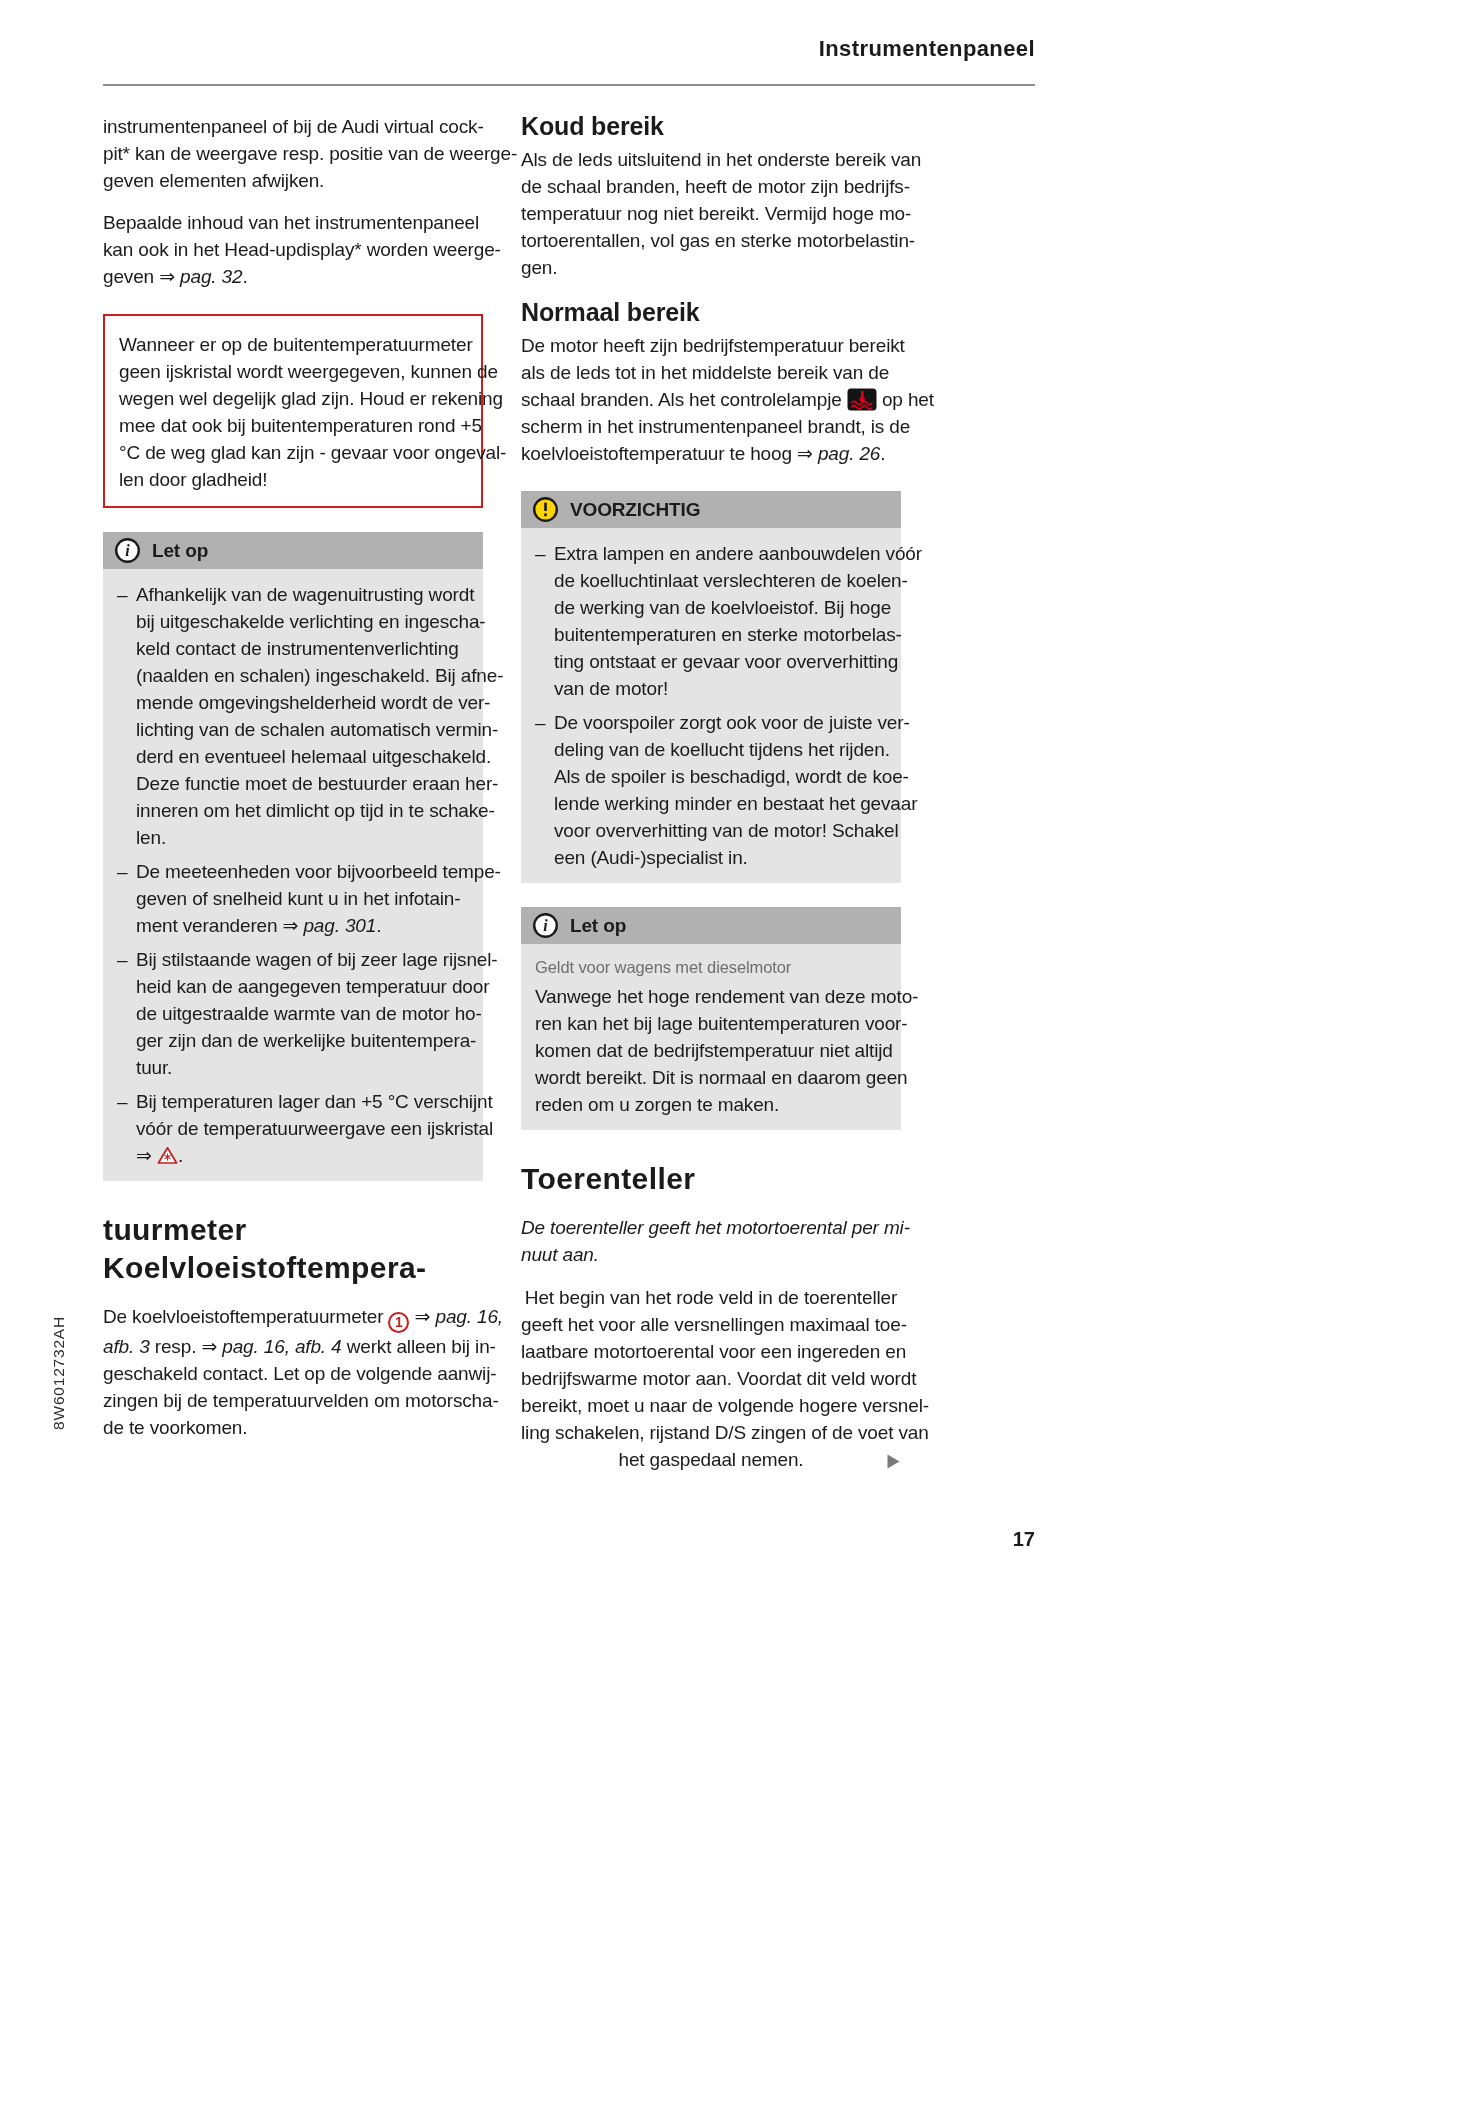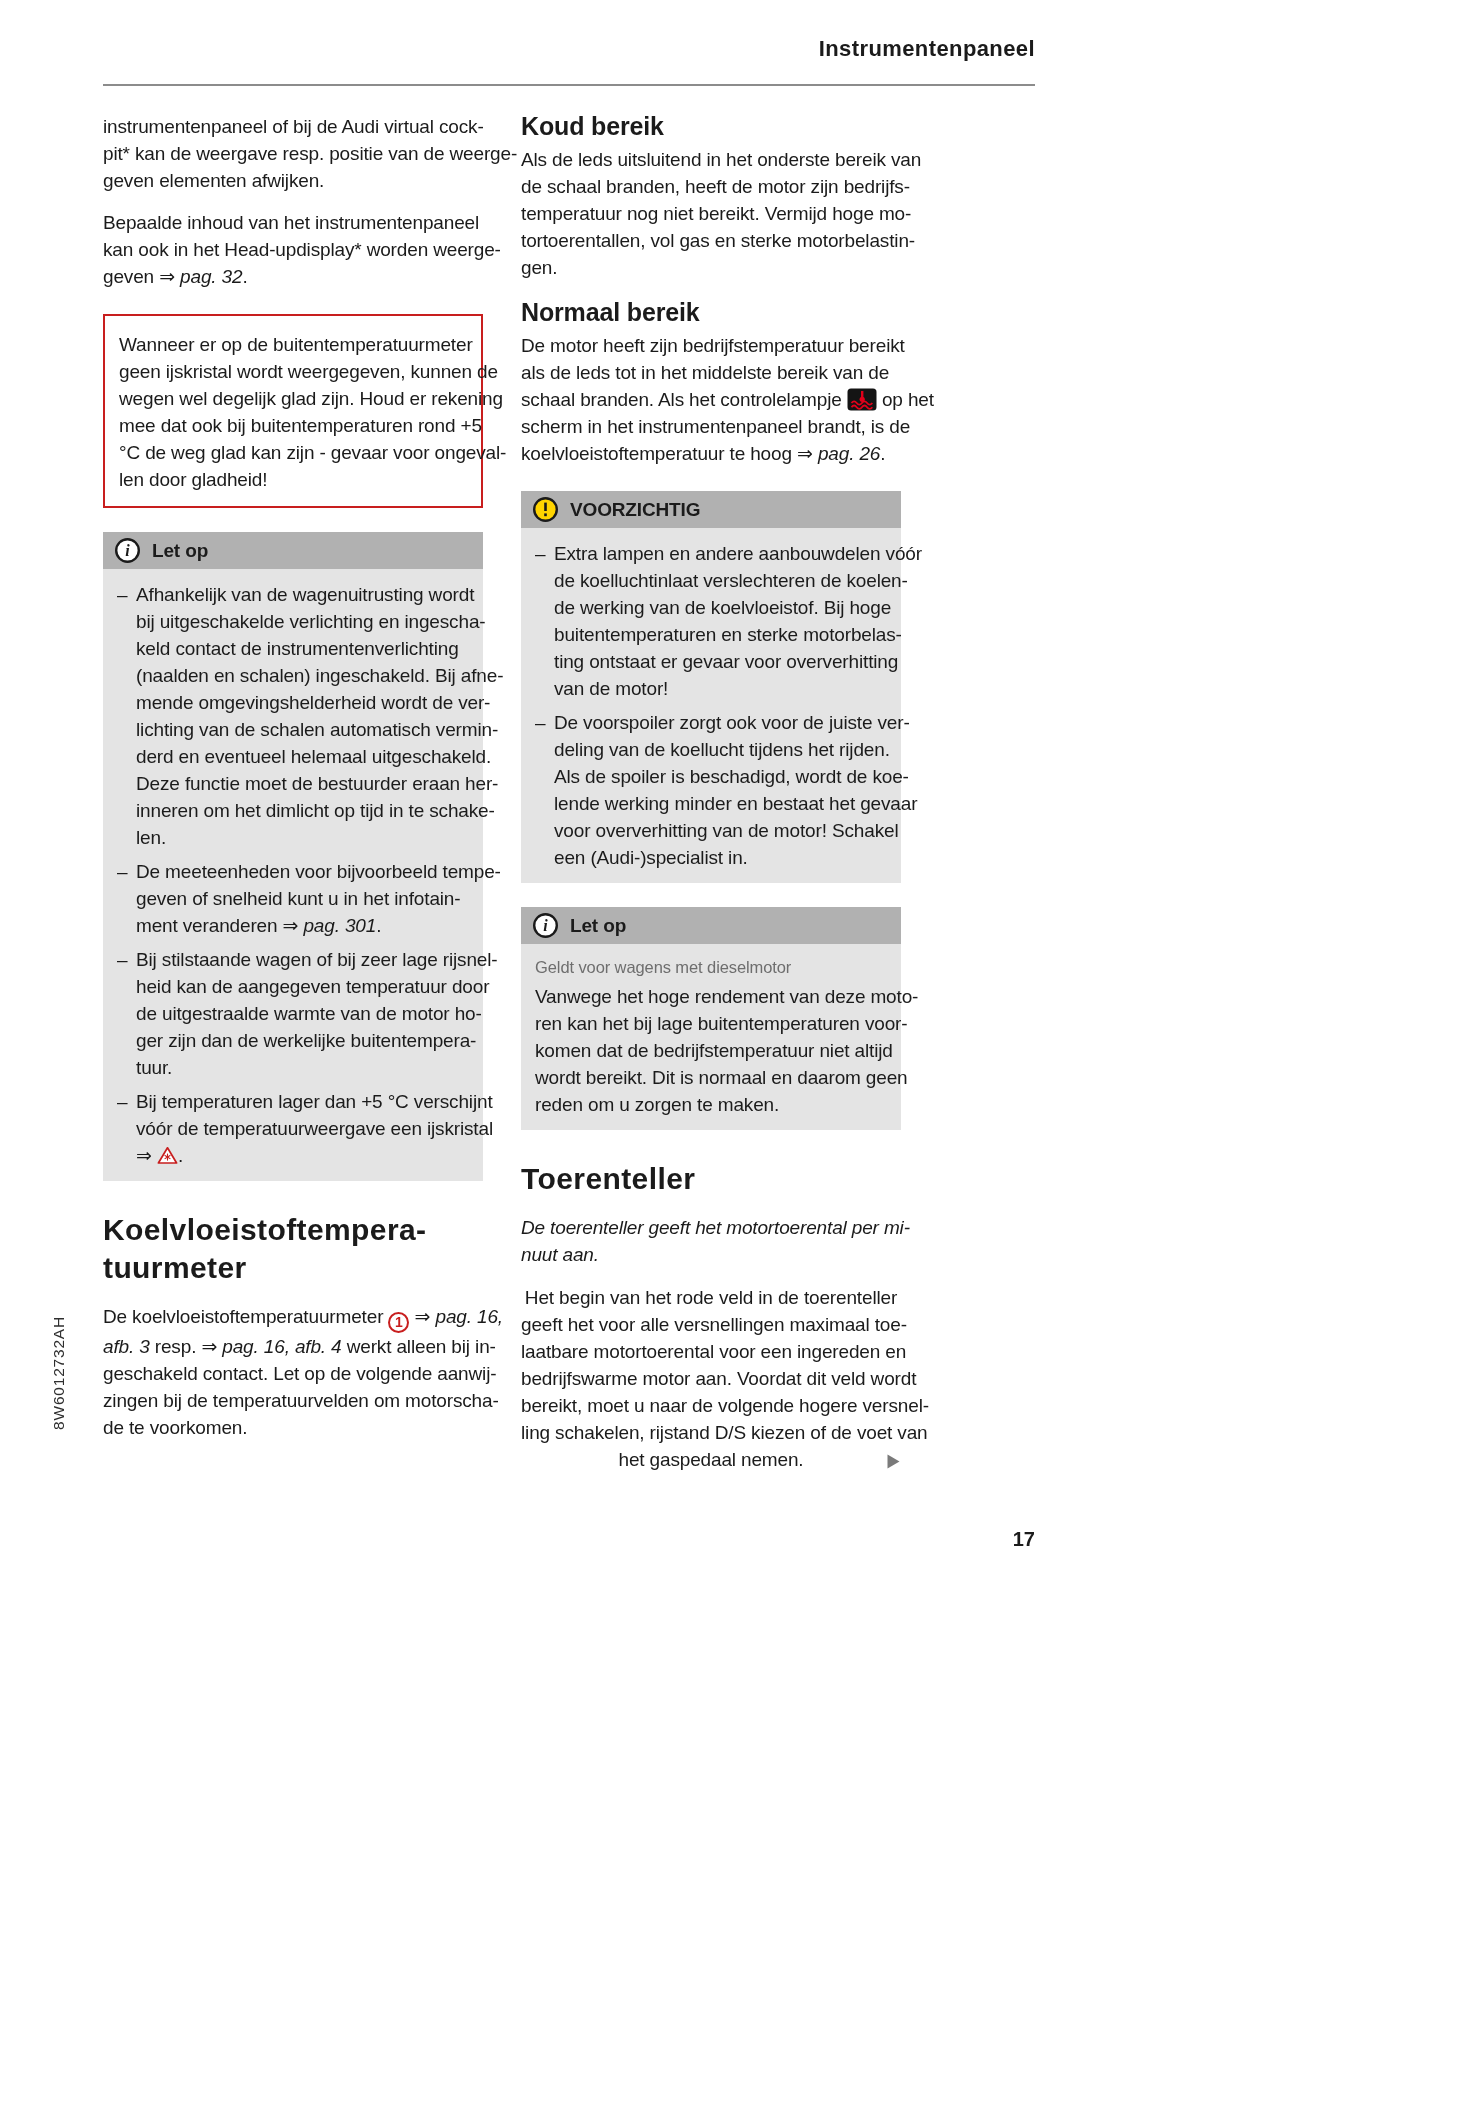--- a/index.html
+++ b/index.html
@@ -123,22 +123,22 @@
                       <line x1="10.5" y1="7.6" x2="10.5" y2="14.6"></line>
                       <line x1="7.6" y1="9.3" x2="13.4" y2="12.9"></line>
                       <line x1="13.4" y1="9.3" x2="7.6" y2="12.9"></line>
                     </g>
                   </svg><span>.</span></span>
             </div>
           </div>
         </div>
 
         <h2 class="h2">
+          <span class="ln">tuurmeter</span>
           <span class="ln">Koelvloeistoftempera-</span>
-          <span class="ln">tuurmeter</span>
         </h2>
 
         <p class="para">
           <span class="ln"><span>De koelvloeistoftemperatuurmeter </span><span class="circ1">1</span><span class="it"> ⇒ pag. 16,</span></span>
           <span class="ln"><span class="it">afb. 3</span><span> resp. </span><span class="it">⇒ pag. 16, afb. 4</span><span> werkt alleen bij in-</span></span>
           <span class="ln">geschakeld contact. Let op de volgende aanwij-</span>
           <span class="ln">zingen bij de temperatuurvelden om motorscha-</span>
           <span class="ln">de te voorkomen.</span>
         </p>
 
@@ -227,21 +227,21 @@
           <span class="ln">De toerenteller geeft het motortoerental per mi-</span>
           <span class="ln">nuut aan.</span>
         </p>
 
         <p class="tacho-para">
           <span class="ln">Het begin van het rode veld in de toerenteller</span>
           <span class="ln">geeft het voor alle versnellingen maximaal toe-</span>
           <span class="ln">laatbare motortoerental voor een ingereden en</span>
           <span class="ln">bedrijfswarme motor aan. Voordat dit veld wordt</span>
           <span class="ln">bereikt, moet u naar de volgende hogere versnel-</span>
-          <span class="ln">ling schakelen, rijstand D/S kiezen of de voet van</span>
+          <span class="ln">ling schakelen, rijstand D/S zingen of de voet van</span>
           <span class="ln">het gaspedaal nemen.</span>
           <span class="cont-arrow"><svg width="15" height="17" viewBox="0 0 15 17">
                 <path d="M1.5 1.5 L13.5 8.5 L1.5 15.5 Z" fill="#7a7a7a"></path>
               </svg></span>
         </p>
 
       </div>
     </div>
   </div>
 

